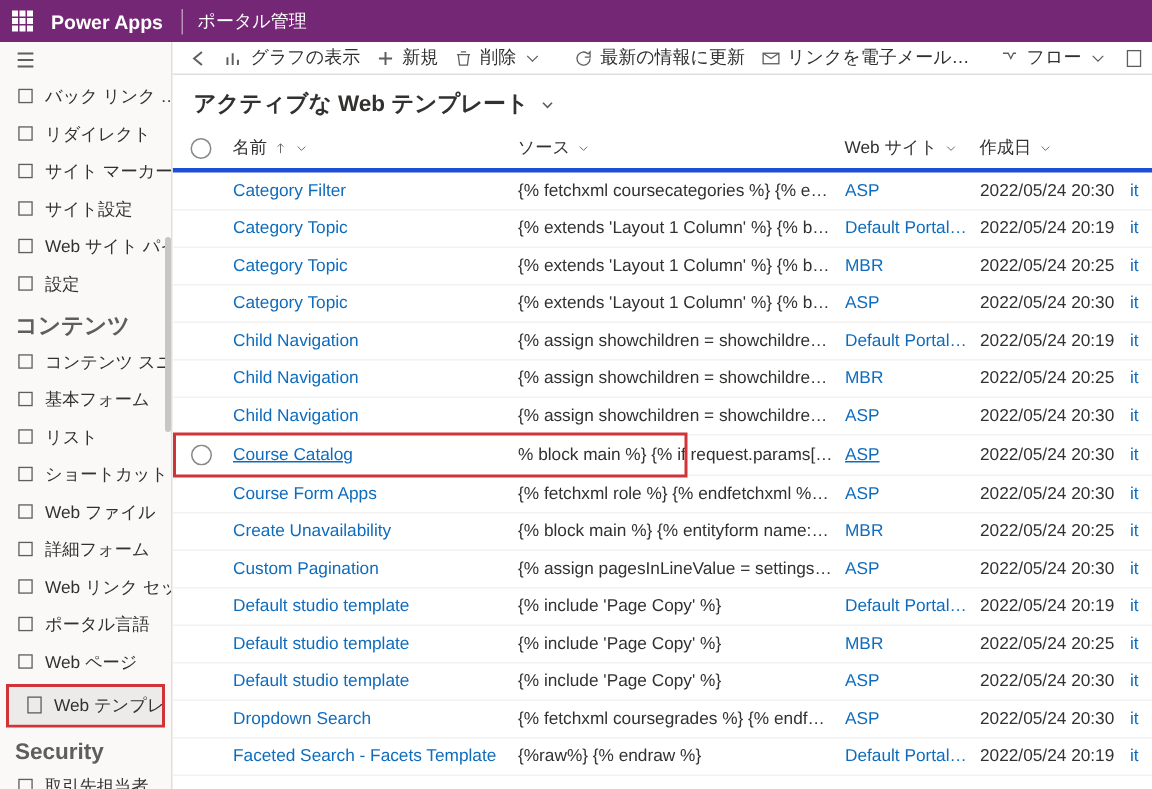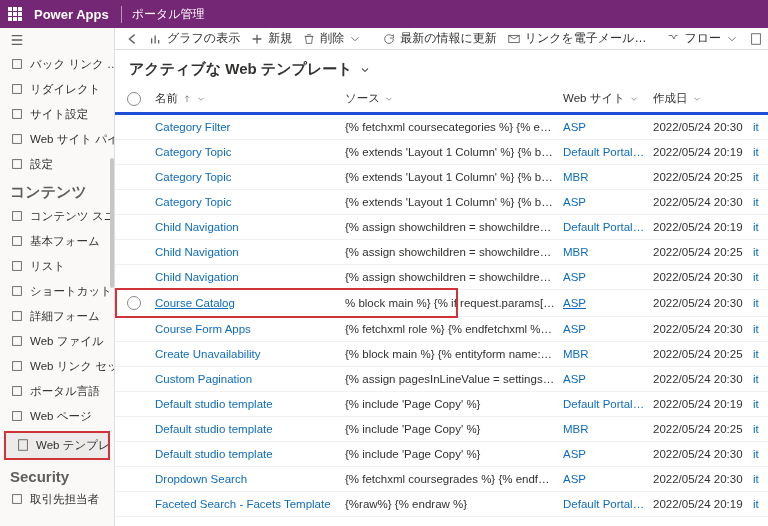--- a/index.html
+++ b/index.html
@@ -77,20 +77,26 @@
         <div class="sb-item">
           <svg viewBox="0 0 16 16">
             <rect x="3" y="3" width="10" height="10" fill="none" stroke="currentColor"></rect>
           </svg>
           <span>リダイレクト</span>
         </div>
         <div class="sb-item">
           <svg viewBox="0 0 16 16">
             <rect x="3" y="3" width="10" height="10" fill="none" stroke="currentColor"></rect>
           </svg>
+          <span>サイト マーカー</span>
+        </div>
+        <div class="sb-item">
+          <svg viewBox="0 0 16 16">
+            <rect x="3" y="3" width="10" height="10" fill="none" stroke="currentColor"></rect>
+          </svg>
           <span>サイト設定</span>
         </div>
         <div class="sb-item">
           <svg viewBox="0 0 16 16">
             <rect x="3" y="3" width="10" height="10" fill="none" stroke="currentColor"></rect>
           </svg>
           <span>Web サイト パイ…</span>
         </div>
         <div class="sb-item">
           <svg viewBox="0 0 16 16">
@@ -122,27 +128,27 @@
         <div class="sb-item">
           <svg viewBox="0 0 16 16">
             <rect x="3" y="3" width="10" height="10" fill="none" stroke="currentColor"></rect>
           </svg>
           <span>ショートカット</span>
         </div>
         <div class="sb-item">
           <svg viewBox="0 0 16 16">
             <rect x="3" y="3" width="10" height="10" fill="none" stroke="currentColor"></rect>
           </svg>
+          <span>Web ファイル</span>
+        </div>
+        <div class="sb-item">
+          <svg viewBox="0 0 16 16">
+            <rect x="3" y="3" width="10" height="10" fill="none" stroke="currentColor"></rect>
+          </svg>
           <span>詳細フォーム</span>
-        </div>
-        <div class="sb-item">
-          <svg viewBox="0 0 16 16">
-            <rect x="3" y="3" width="10" height="10" fill="none" stroke="currentColor"></rect>
-          </svg>
-          <span>Web ファイル</span>
         </div>
         <div class="sb-item">
           <svg viewBox="0 0 16 16">
             <rect x="3" y="3" width="10" height="10" fill="none" stroke="currentColor"></rect>
           </svg>
           <span>Web リンク セット</span>
         </div>
         <div class="sb-item">
           <svg viewBox="0 0 16 16">
             <rect x="3" y="3" width="10" height="10" fill="none" stroke="currentColor"></rect>

